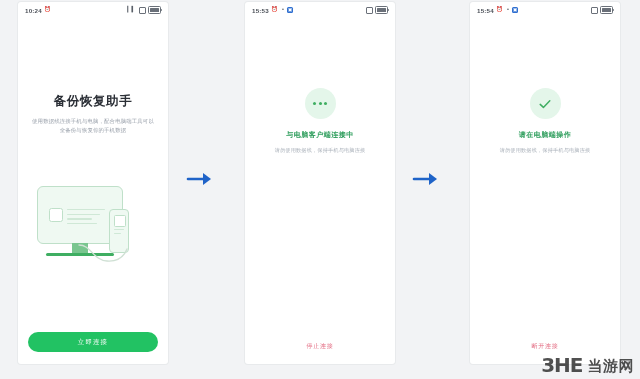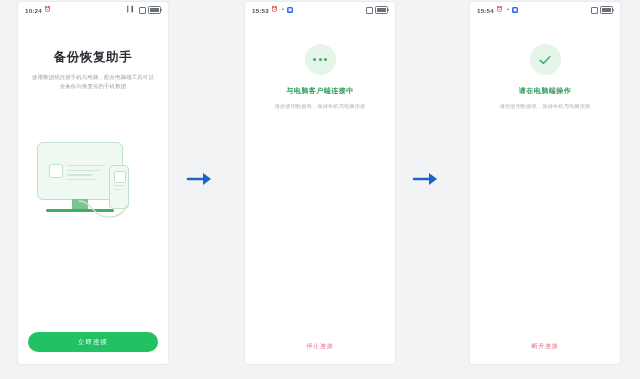--- a/index.html
+++ b/index.html
@@ -29,20 +29,21 @@
     position: absolute;
     top: 2px;
     width: 150px;
     height: 362px;
     background: #ffffff;
     border-radius: 3px;
     box-shadow: 0 0 0 1px #e8eaec;
     overflow: hidden;
     display: flex;
     flex-direction: column;
+    gap: 44px;
   }
   .phone--1 { left: 18px; }
   .phone--2 { left: 245px; }
   .phone--3 { left: 470px; }
 
   
   .statusbar {
     height: 16px;
     flex: 0 0 16px;
     display: flex;
@@ -439,14 +440,18 @@
             <path d="M3.2 8.4 L6.4 11.4 L12.8 4.8" fill="none" stroke="#3fae62" stroke-width="1.5" stroke-linecap="round" stroke-linejoin="round"></path>
           </svg>
         </div>
         <div class="status-title">请在电脑端操作</div>
         <div class="status-sub">请勿使用数据线，保持手机与电脑连接</div>
       </div>
       <div class="bottom-link">断开连接</div>
     </div>
   </div>
 
+  <div class="watermark">
+    <span class="wm-logo">3HE</span>
+    <span class="wm-text">当游网</span>
+  </div>
 
 </div>
 
 </body></html>

